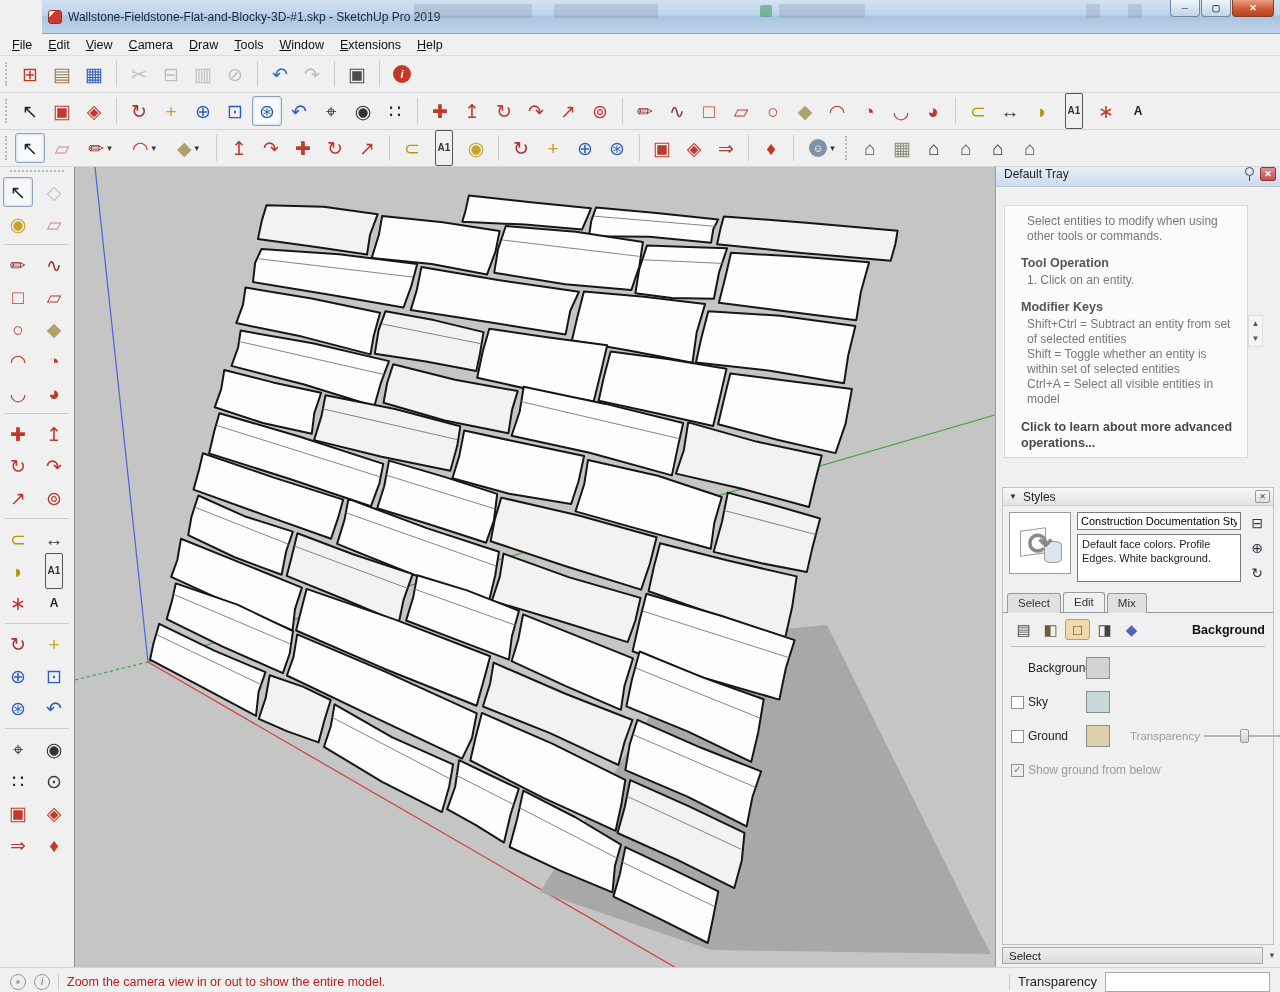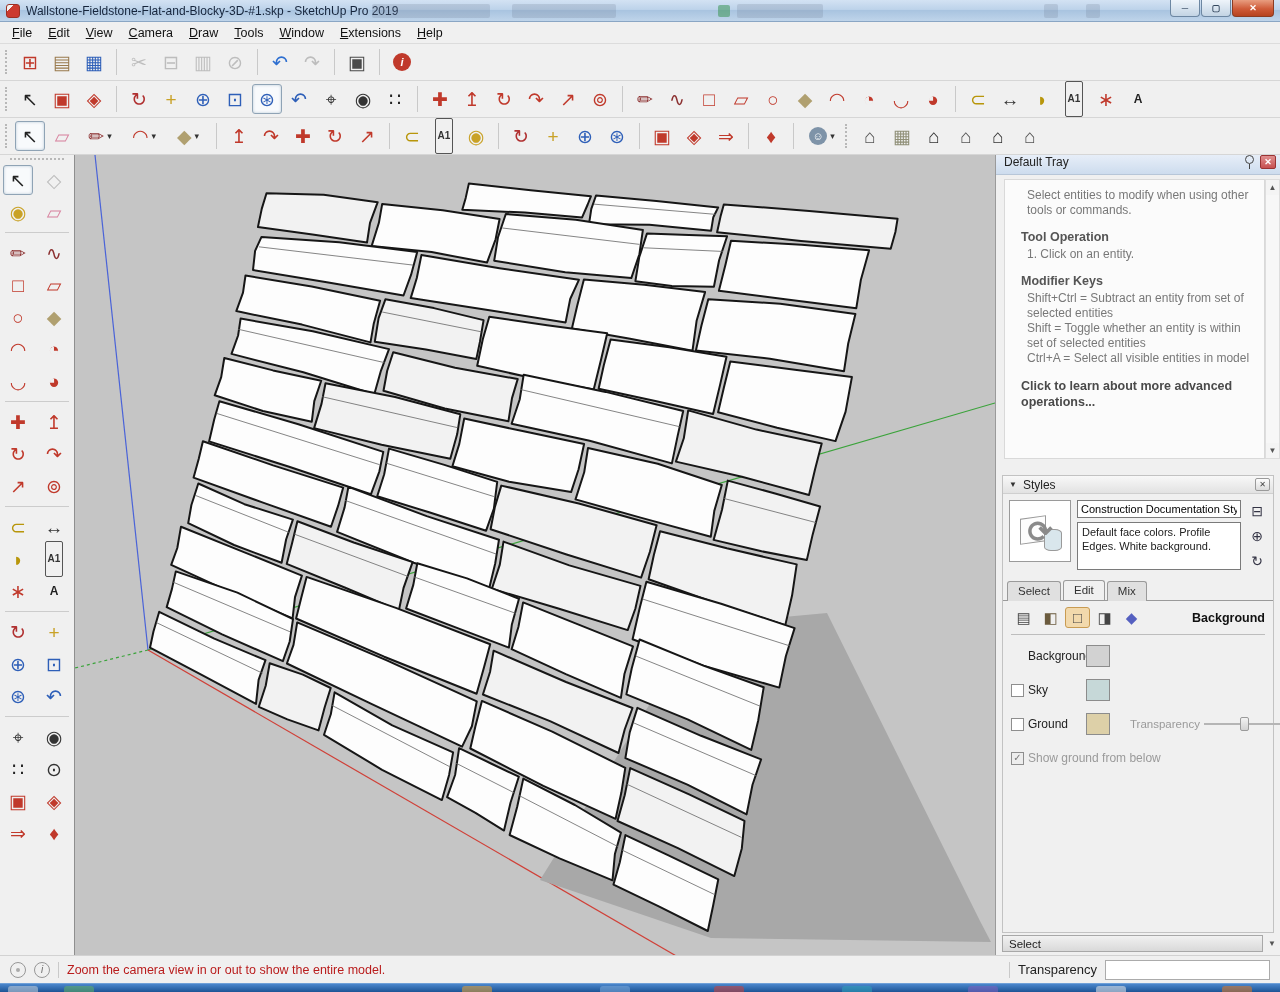--- a/index.html
+++ b/index.html
@@ -1,22 +1,22 @@
 <!DOCTYPE html>
 <html><head>
 <meta charset="utf-8">
 <style>
   * { box-sizing: border-box; margin: 0; padding: 0; }
   html,body { width:1280px; height:992px; overflow:hidden; }
   body { font-family:"Liberation Sans", sans-serif; font-size:12px; color:#222; background:#f0f0f0; }
 
   
-  .titlebar { height:22px; position:relative; display:flex; align-items:center; padding:0 6px; gap:6px;
+  .titlebar { height:34px; position:relative; display:flex; align-items:center; padding:0 6px; gap:6px;
     background:linear-gradient(#d3e2f3 0%,#bdd3ea 45%,#a9c4e0 50%,#bfd4ea 100%);
-    border-bottom:1px solid #8aa6c4; }
+    border-bottom:1px solid #8aa6c4;margin-left:42px; }
   .app-icon { width:14px; height:14px; border-radius:3px; flex:none;
     background:linear-gradient(135deg,#f3f3f3 0 28%,#cc3a2f 28% 100%); border:1px solid #9c2f24; }
   .title-text { font-size:12px; color:#16253c; white-space:nowrap; }
   .ghost { position:absolute; top:4px; height:14px; background:rgba(110,125,145,.22); border-radius:2px; }
   .ghost.g1 { left:372px; width:118px; }
   .ghost.g2 { left:512px; width:104px; }
   .ghost.dotg { left:718px; top:5px; width:12px; height:12px; background:rgba(60,150,85,.55); }
   .ghost.g3 { left:737px; width:86px; }
   .ghost.g4 { left:1044px; width:14px; }
   .ghost.g5 { left:1086px; width:14px; }
@@ -63,21 +63,21 @@
   
   .tray { width:285px; display:flex; flex-direction:column; background:#f0f0f0; border-left:1px solid #9a9a9a; }
   .tray-header { height:20px; display:flex; align-items:flex-start; gap:6px; padding:0 4px 0 8px;
     background:linear-gradient(#e7eef8,#cddcee); border-bottom:1px solid #b7c6d8; font-size:12px; color:#222; }
   .spacer { flex:1; }
   .pin { position:relative; width:9px; height:9px; border:1.5px solid #444; border-radius:50%; display:inline-block; }
   .pin::after { content:""; position:absolute; left:2.5px; top:8px; width:1.5px; height:5px; background:#444; }
   .tray-close { width:16px; height:14px; background:linear-gradient(#e08f8f,#c75050); border:1px solid #933;
     border-radius:2px; color:#fff; font-size:9px; font-weight:bold; display:flex; align-items:center; justify-content:center; }
 
-  .instructor { height:288px; display:flex; padding:4px 0 4px 8px; }
+  .instructor { height:288px; display:flex; padding:4px 17px 4px 8px;align-items:center; }
   .instr-text { flex:1; background:#fbfbfb; border:1px solid #d9d9d9; padding:8px 8px 6px 22px;
     overflow:hidden; font-size:12px; line-height:15px; color:#787878; }
   .instr-text h4 { font-size:12.5px; color:#555; margin:12px 0 2px -6px; }
   .instr-text p { margin:0; }
   .instr-text .learn { font-weight:bold; color:#4a4a4a; margin:12px 0 0 -6px; font-size:12.5px; line-height:16px; }
   .instr-scroll { width:15px; display:flex; flex-direction:column; align-items:center;
     background:#f4f4f4; border:1px solid #dddddd; }
   .sarr { font-size:8px; color:#555; padding:3px 0; }
   .strack { flex:1; width:100%; background:#f7f7f7; }
 

